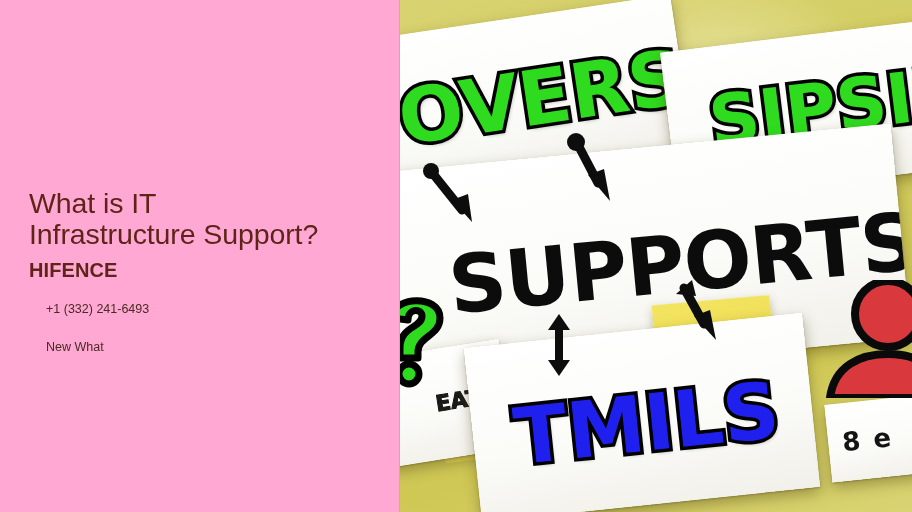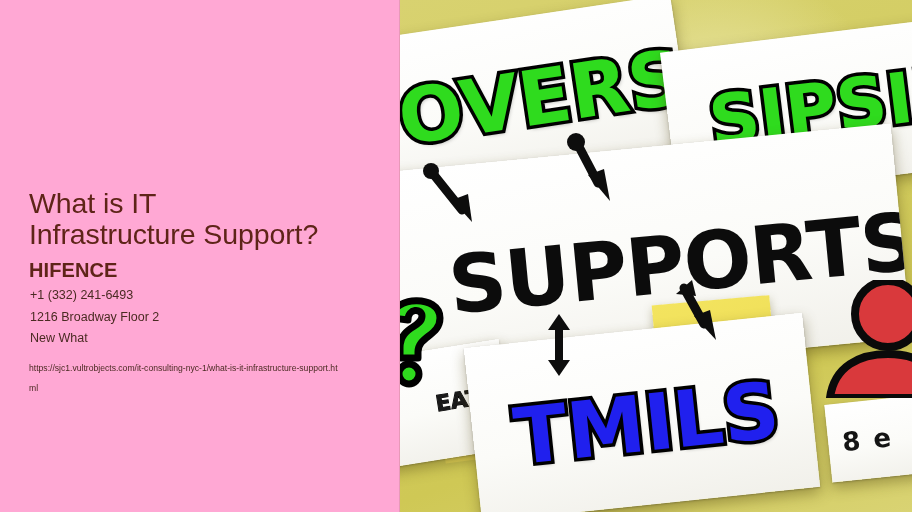--- a/index.html
+++ b/index.html
@@ -49,21 +49,21 @@
     color: #5e2418;
     font-weight: 700;
     margin: 0 0 3px 0;
     letter-spacing: 0.1px;
   }
   .contact-line {
     font-size: 12.5px;
     line-height: 20.5px;
     color: #4a2a22;
     font-weight: 400;
-    margin: 1px;
+    margin: 17px;
   }
   .source-url {
     margin-top: 9px;
     font-size: 8.6px;
     line-height: 20px;
     color: #4a2a22;
     word-break: break-all;
     max-width: 310px;
   }
 
@@ -281,26 +281,24 @@
   <div class="info-panel">
     <div class="info-inner">
 
       <h1 class="page-title">What is IT
 Infrastructure Support?</h1>
 
       <div class="brand-name">HIFENCE</div>
 
       <div class="contact-line">+1 (332) 241-6493</div>
 
-      <div class="contact-line">1216 Broadway Floor 2</div>
 
       <div class="contact-line">New What</div>
 
 
-      <div class="source-url">https://sjc1.vultrobjects.com/it-consulting-nyc-1/what-is-it-infrastructure-support.html</div>
     </div>
   </div>
 
   <div class="panel-divider"></div>
 
   <div class="photo-panel">
 
     <div class="sticky-note"></div>
     <div class="sticky-note-small"></div>
 

